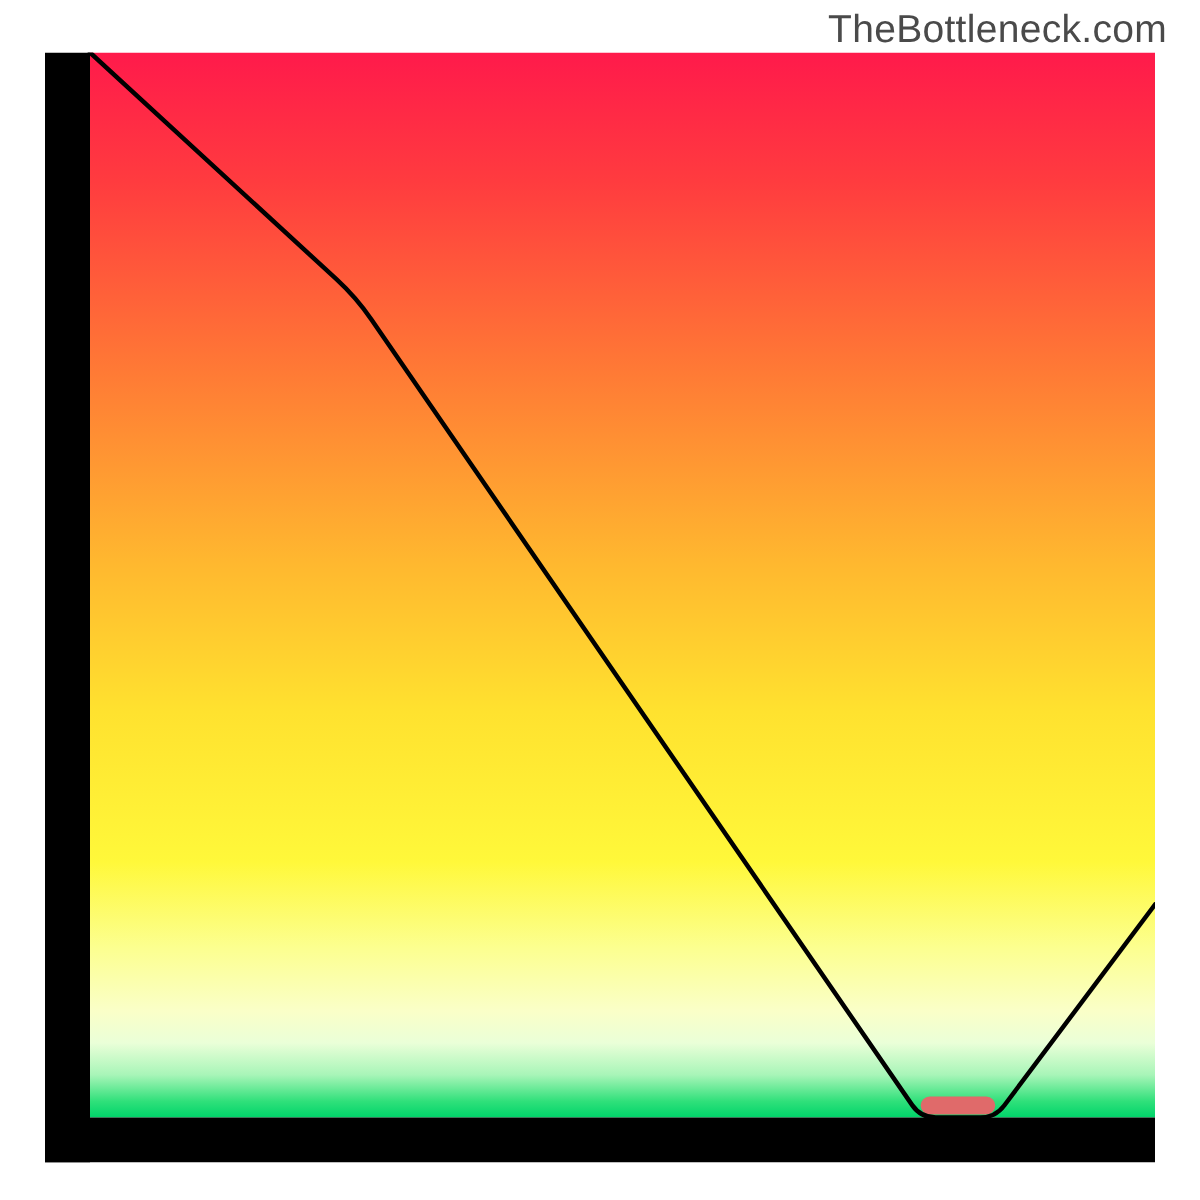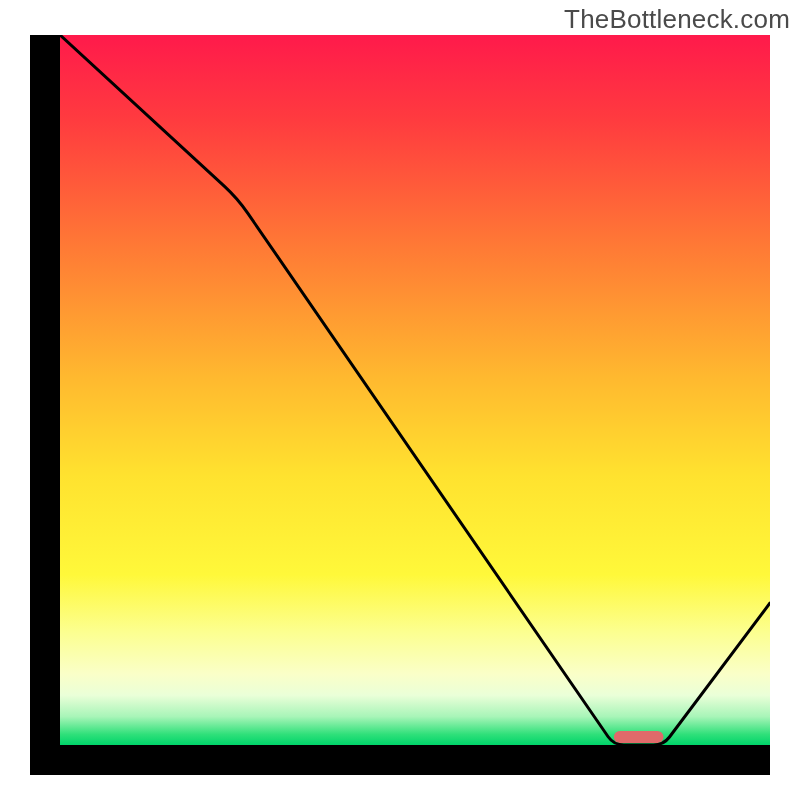--- a/index.html
+++ b/index.html
@@ -12,21 +12,21 @@
     font-family: Arial, Helvetica, sans-serif;
   }
   .frame {
     position: relative;
     width: 800px;
     height: 800px;
   }
   .watermark {
     position: absolute;
     top: 4px;
-    right: 10px;
+    right: 22px;
     font-size: 26px;
     font-weight: 500;
     color: #4a4a4a;
     letter-spacing: 0.2px;
     user-select: none;
   }
   .chart {
     position: absolute;
     top: 35px;
     left: 30px;

